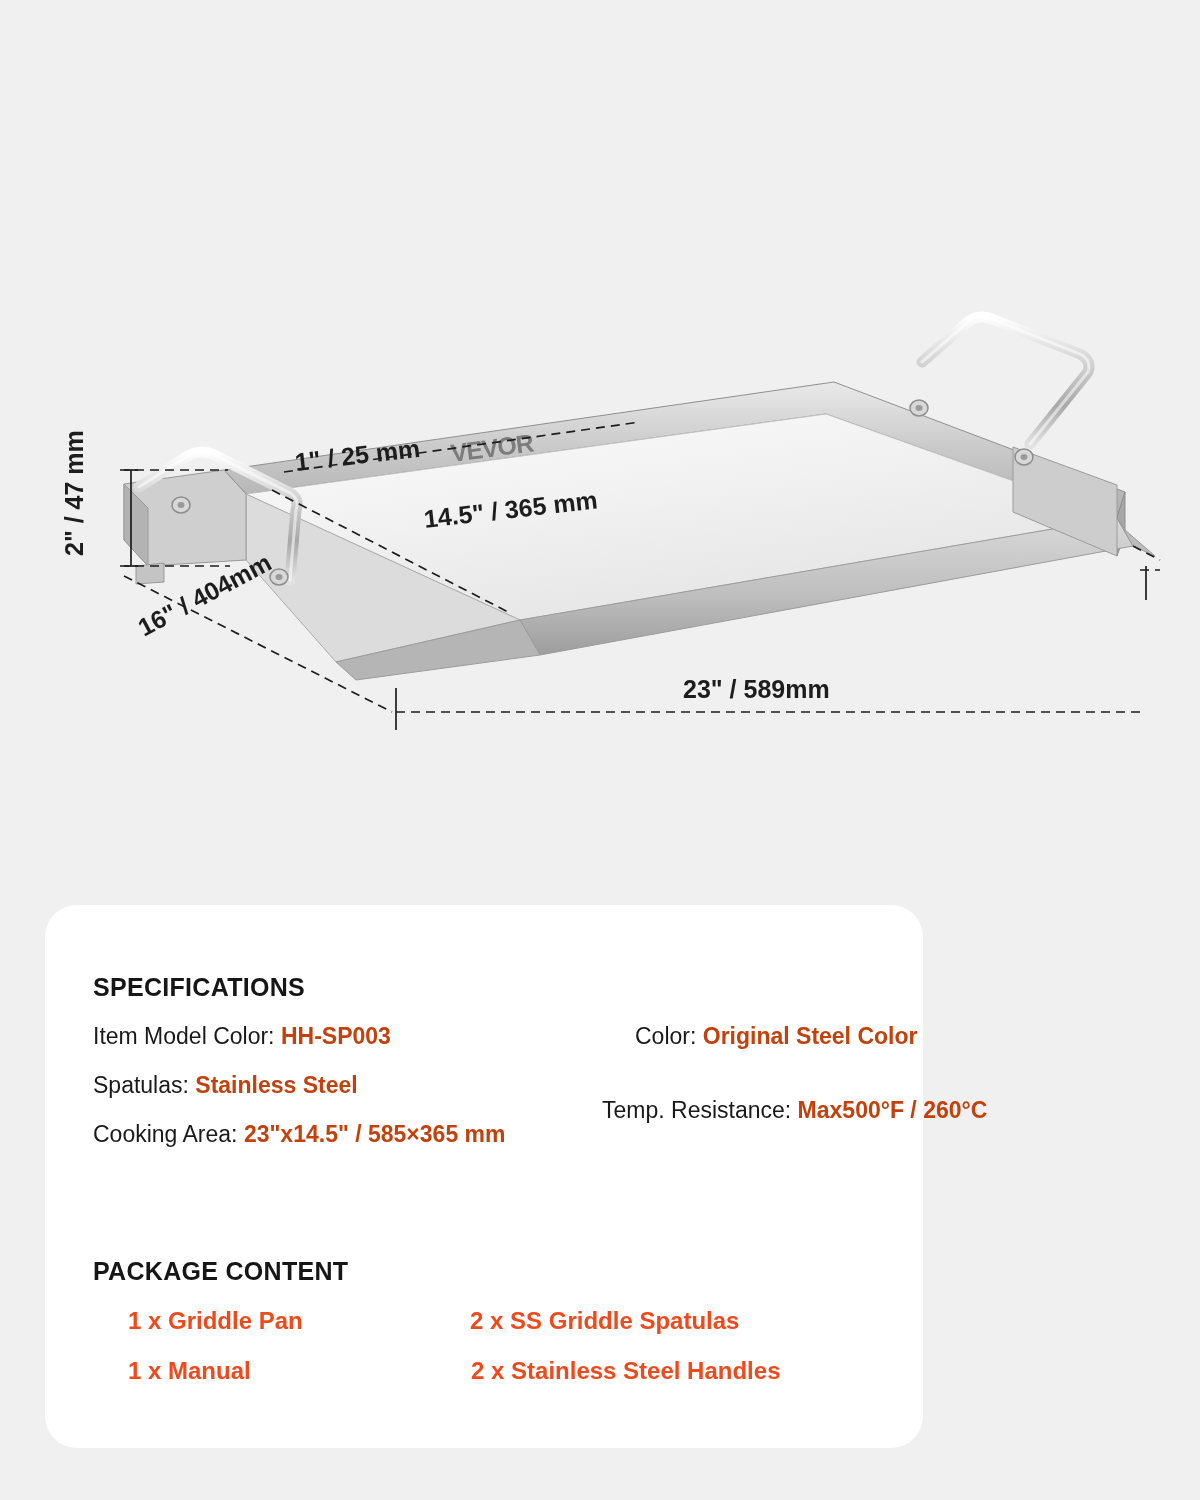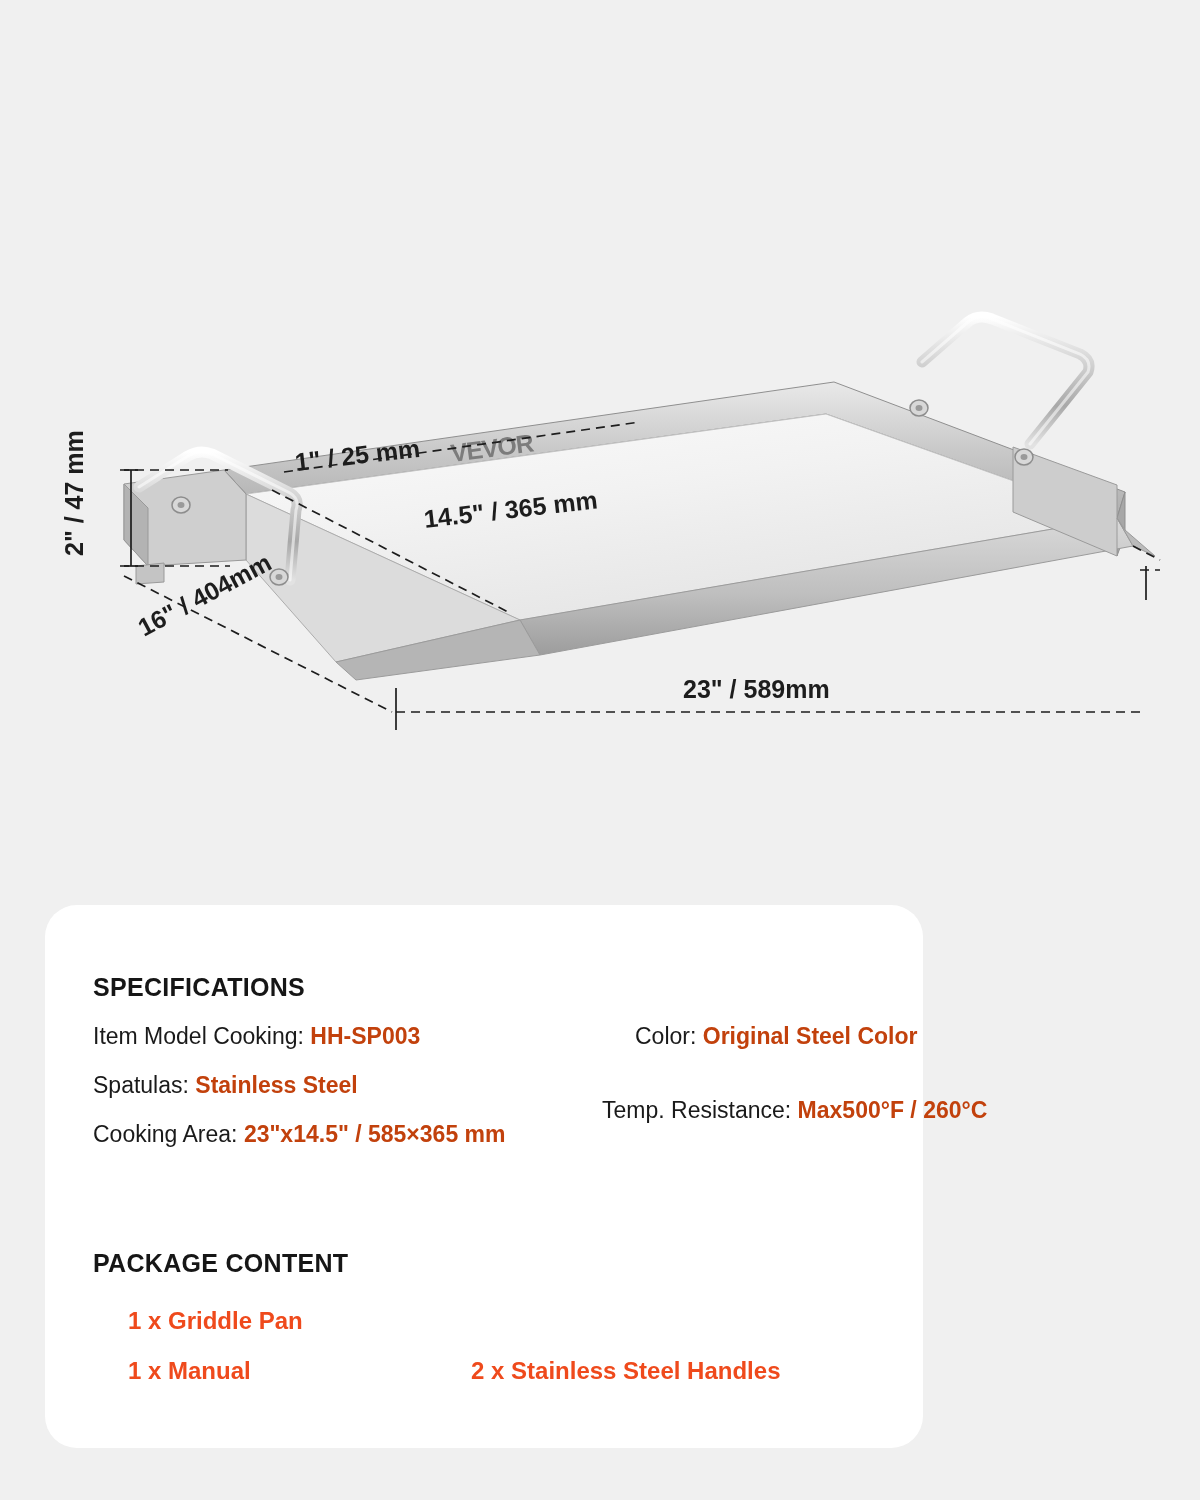--- a/index.html
+++ b/index.html
@@ -86,21 +86,21 @@
   }
 
   .section-title {
     position: absolute;
     font-size: 25px;
     font-weight: bold;
     color: #161616;
     letter-spacing: 0.3px;
   }
   #specifications-title { left: 48px; top: 68px; }
-  #package-title { left: 48px; top: 344px; }
+  #package-title { left: 48px; top: 352px; }
 
   .spec-row {
     position: absolute;
     font-size: 23px;
     color: #1a1a1a;
     white-space: nowrap;
   }
   .spec-key { font-weight: normal; }
   .spec-val { color: #c2410c; font-weight: bold; }
 
@@ -236,21 +236,21 @@
   <div class="dim-label" id="label-height">2" / 47 mm</div>
   <div class="dim-label" id="label-depth">16" / 404mm</div>
   <div class="dim-label" id="label-length">23" / 589mm</div>
 </div>
 
 <div id="spec-card">
 
   <div class="section-title" id="specifications-title">SPECIFICATIONS</div>
 
   <div class="spec-row" id="spec-model">
-    <span class="spec-key">Item Model Cooking:</span>
+    <span class="spec-key">Item Model Color:</span>
     <span class="spec-val">HH-SP003</span>
   </div>
 
   <div class="spec-row" id="spec-color">
     <span class="spec-key">Color:</span>
     <span class="spec-val">Original Steel Color</span>
   </div>
 
   <div class="spec-row" id="spec-material">
     <span class="spec-key">Spatulas:</span>
@@ -264,15 +264,16 @@
 
   <div class="spec-row" id="spec-area">
     <span class="spec-key">Cooking Area:</span>
     <span class="spec-val">23"x14.5" / 585×365 mm</span>
   </div>
 
 
   <div class="section-title" id="package-title">PACKAGE CONTENT</div>
 
   <div class="pkg-item" id="pkg-0">1 x Griddle Pan</div>
+  <div class="pkg-item" id="pkg-1">2 x SS Griddle Spatulas</div>
   <div class="pkg-item" id="pkg-2">1 x Manual</div>
   <div class="pkg-item" id="pkg-3">2 x Stainless Steel Handles</div>
 </div>
 
 </body></html>

